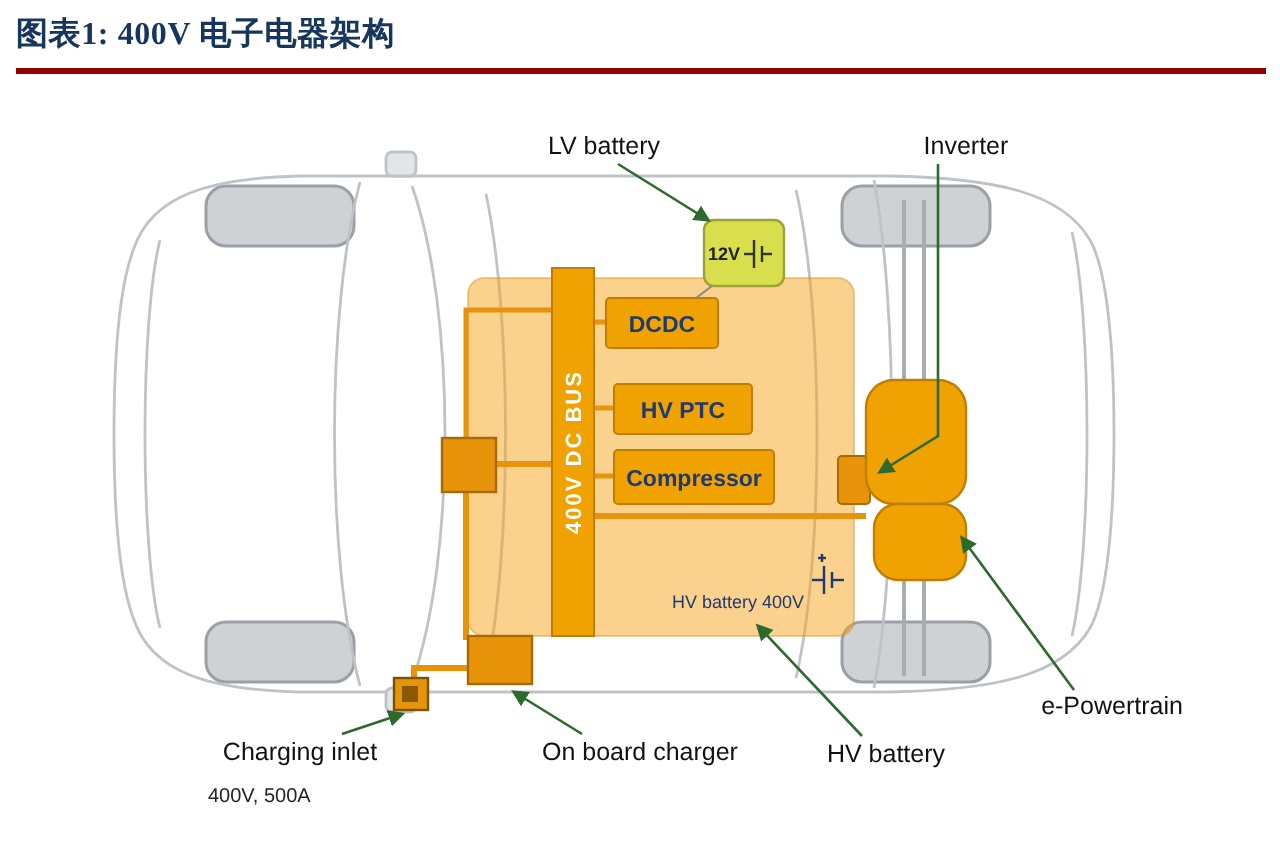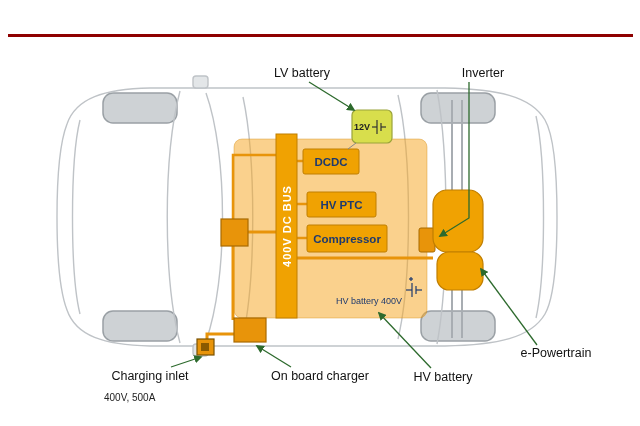--- a/index.html
+++ b/index.html
@@ -16,20 +16,21 @@
   .combox{font-size:11.5px;font-weight:bold;fill:#1e3a6e;}
   .bustext{font-size:11px;font-weight:bold;fill:#ffffff;letter-spacing:1px;}
   .smalltag{font-size:9px;fill:#1e3a6e;}
   .lvtext{font-size:9px;font-weight:bold;fill:#222;}
 </style>
 </head>
 <body>
 
 <div class="page">
 
+  <div class="figure-title">图表1: 400V 电子电器架构</div>
   <div class="title-rule"></div>
 
   <svg class="diagram" width="640" height="426" viewBox="0 0 640 426">
 
     <defs>
       <marker id="arrow-green" viewBox="0 0 10 10" refX="8" refY="5" markerWidth="6.5" markerHeight="6.5" orient="auto">
         <path d="M0,0 L10,5 L0,10 z" fill="#2d6a2d"></path>
       </marker>
     </defs>
 

